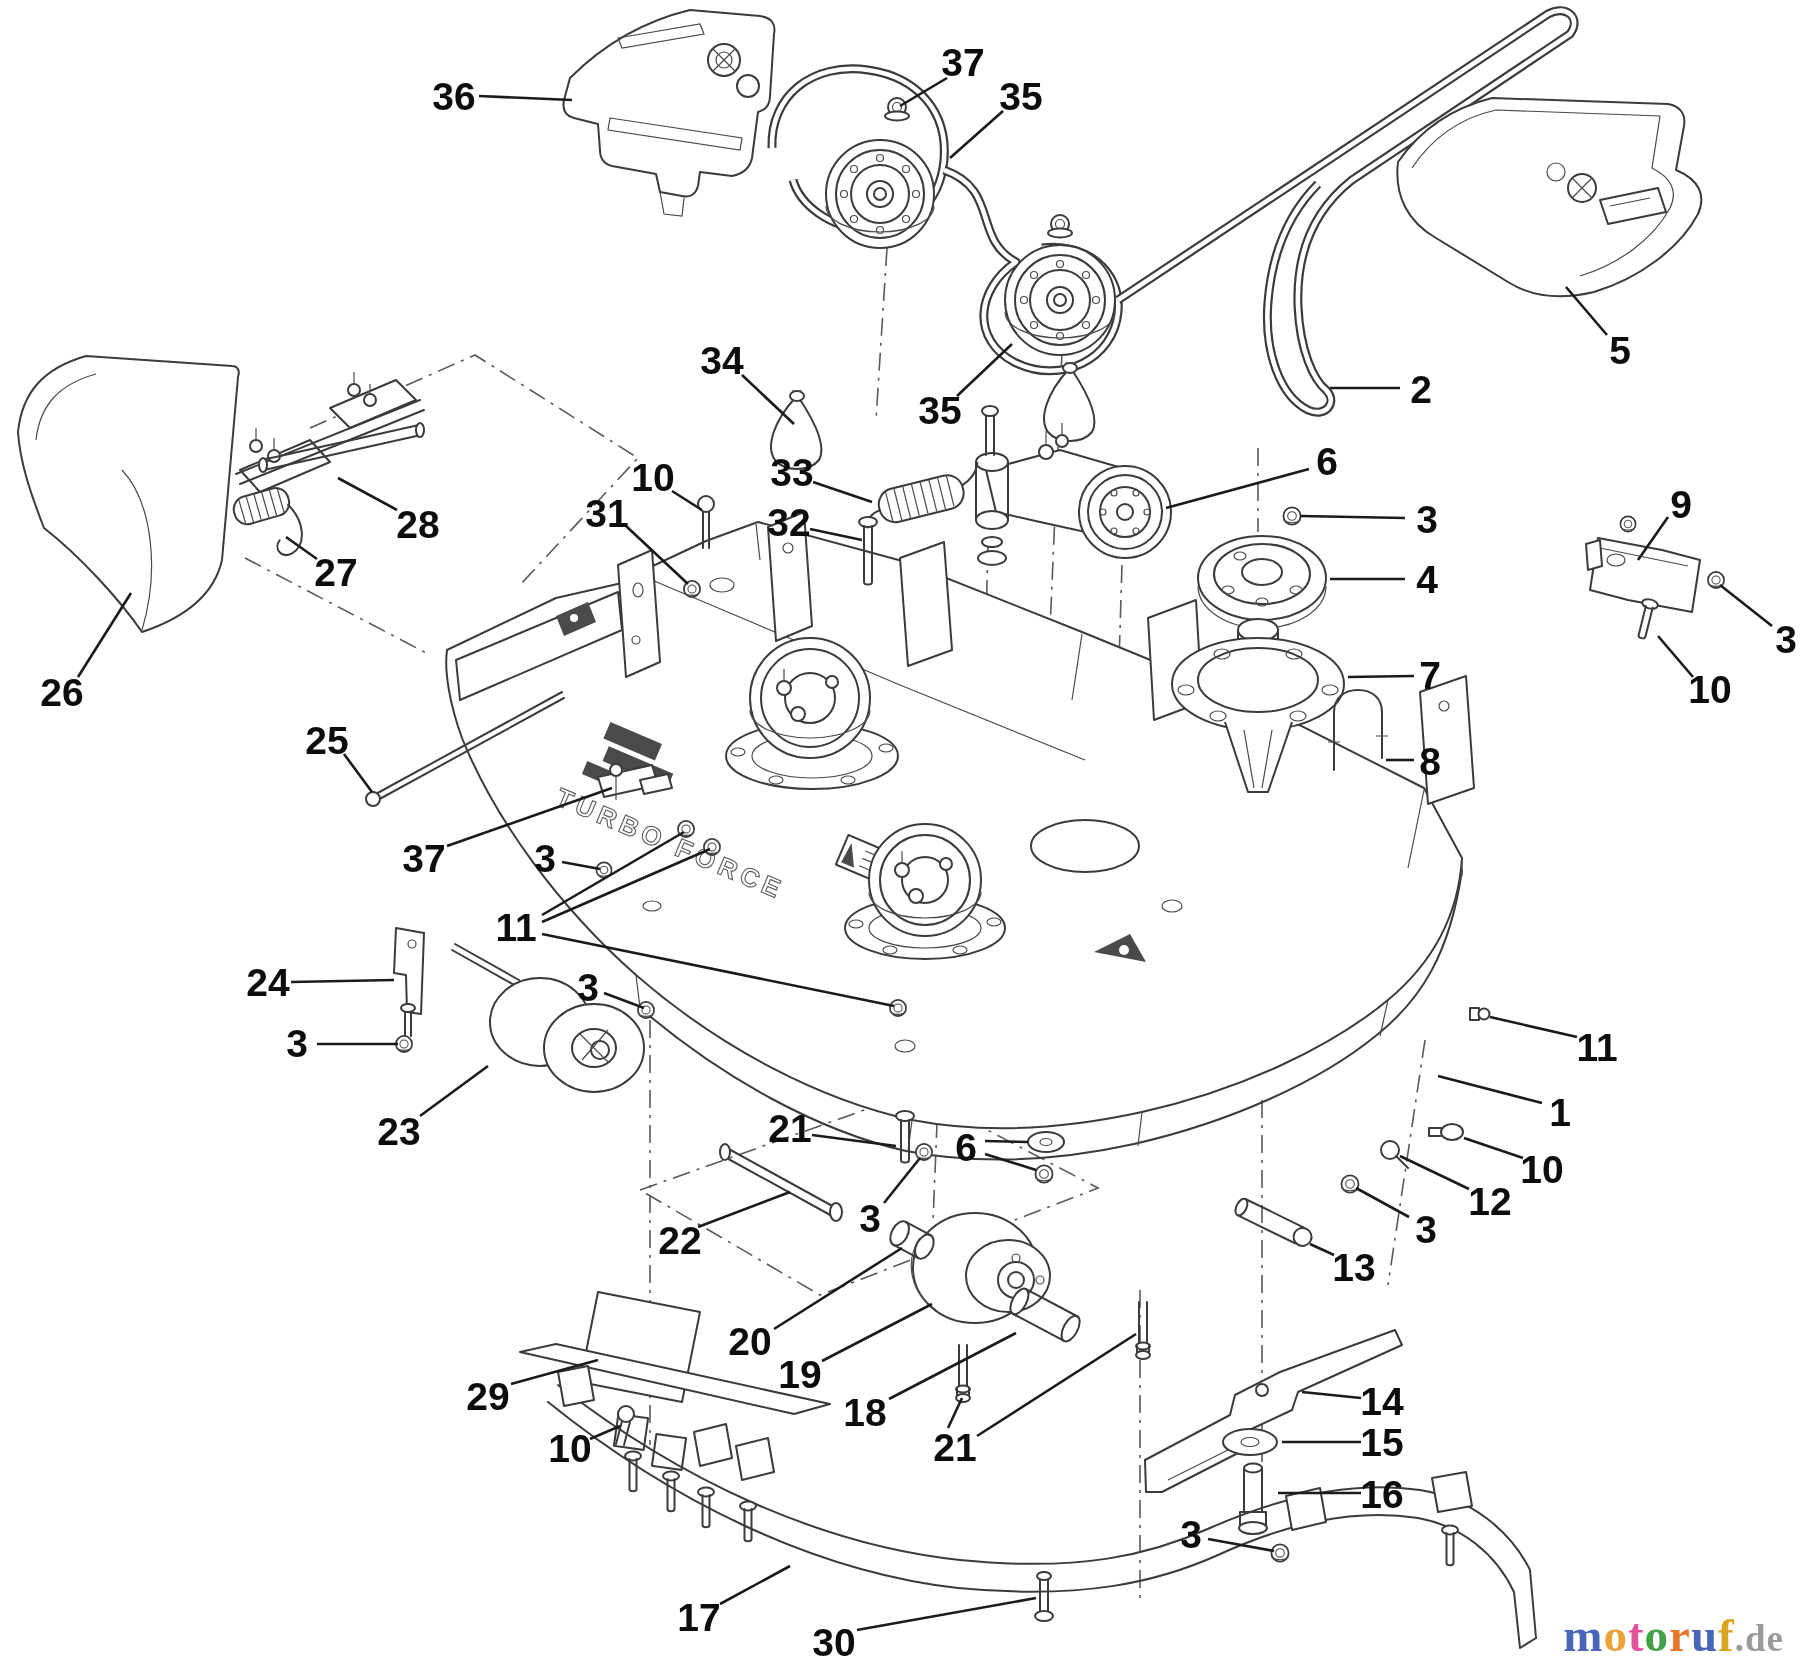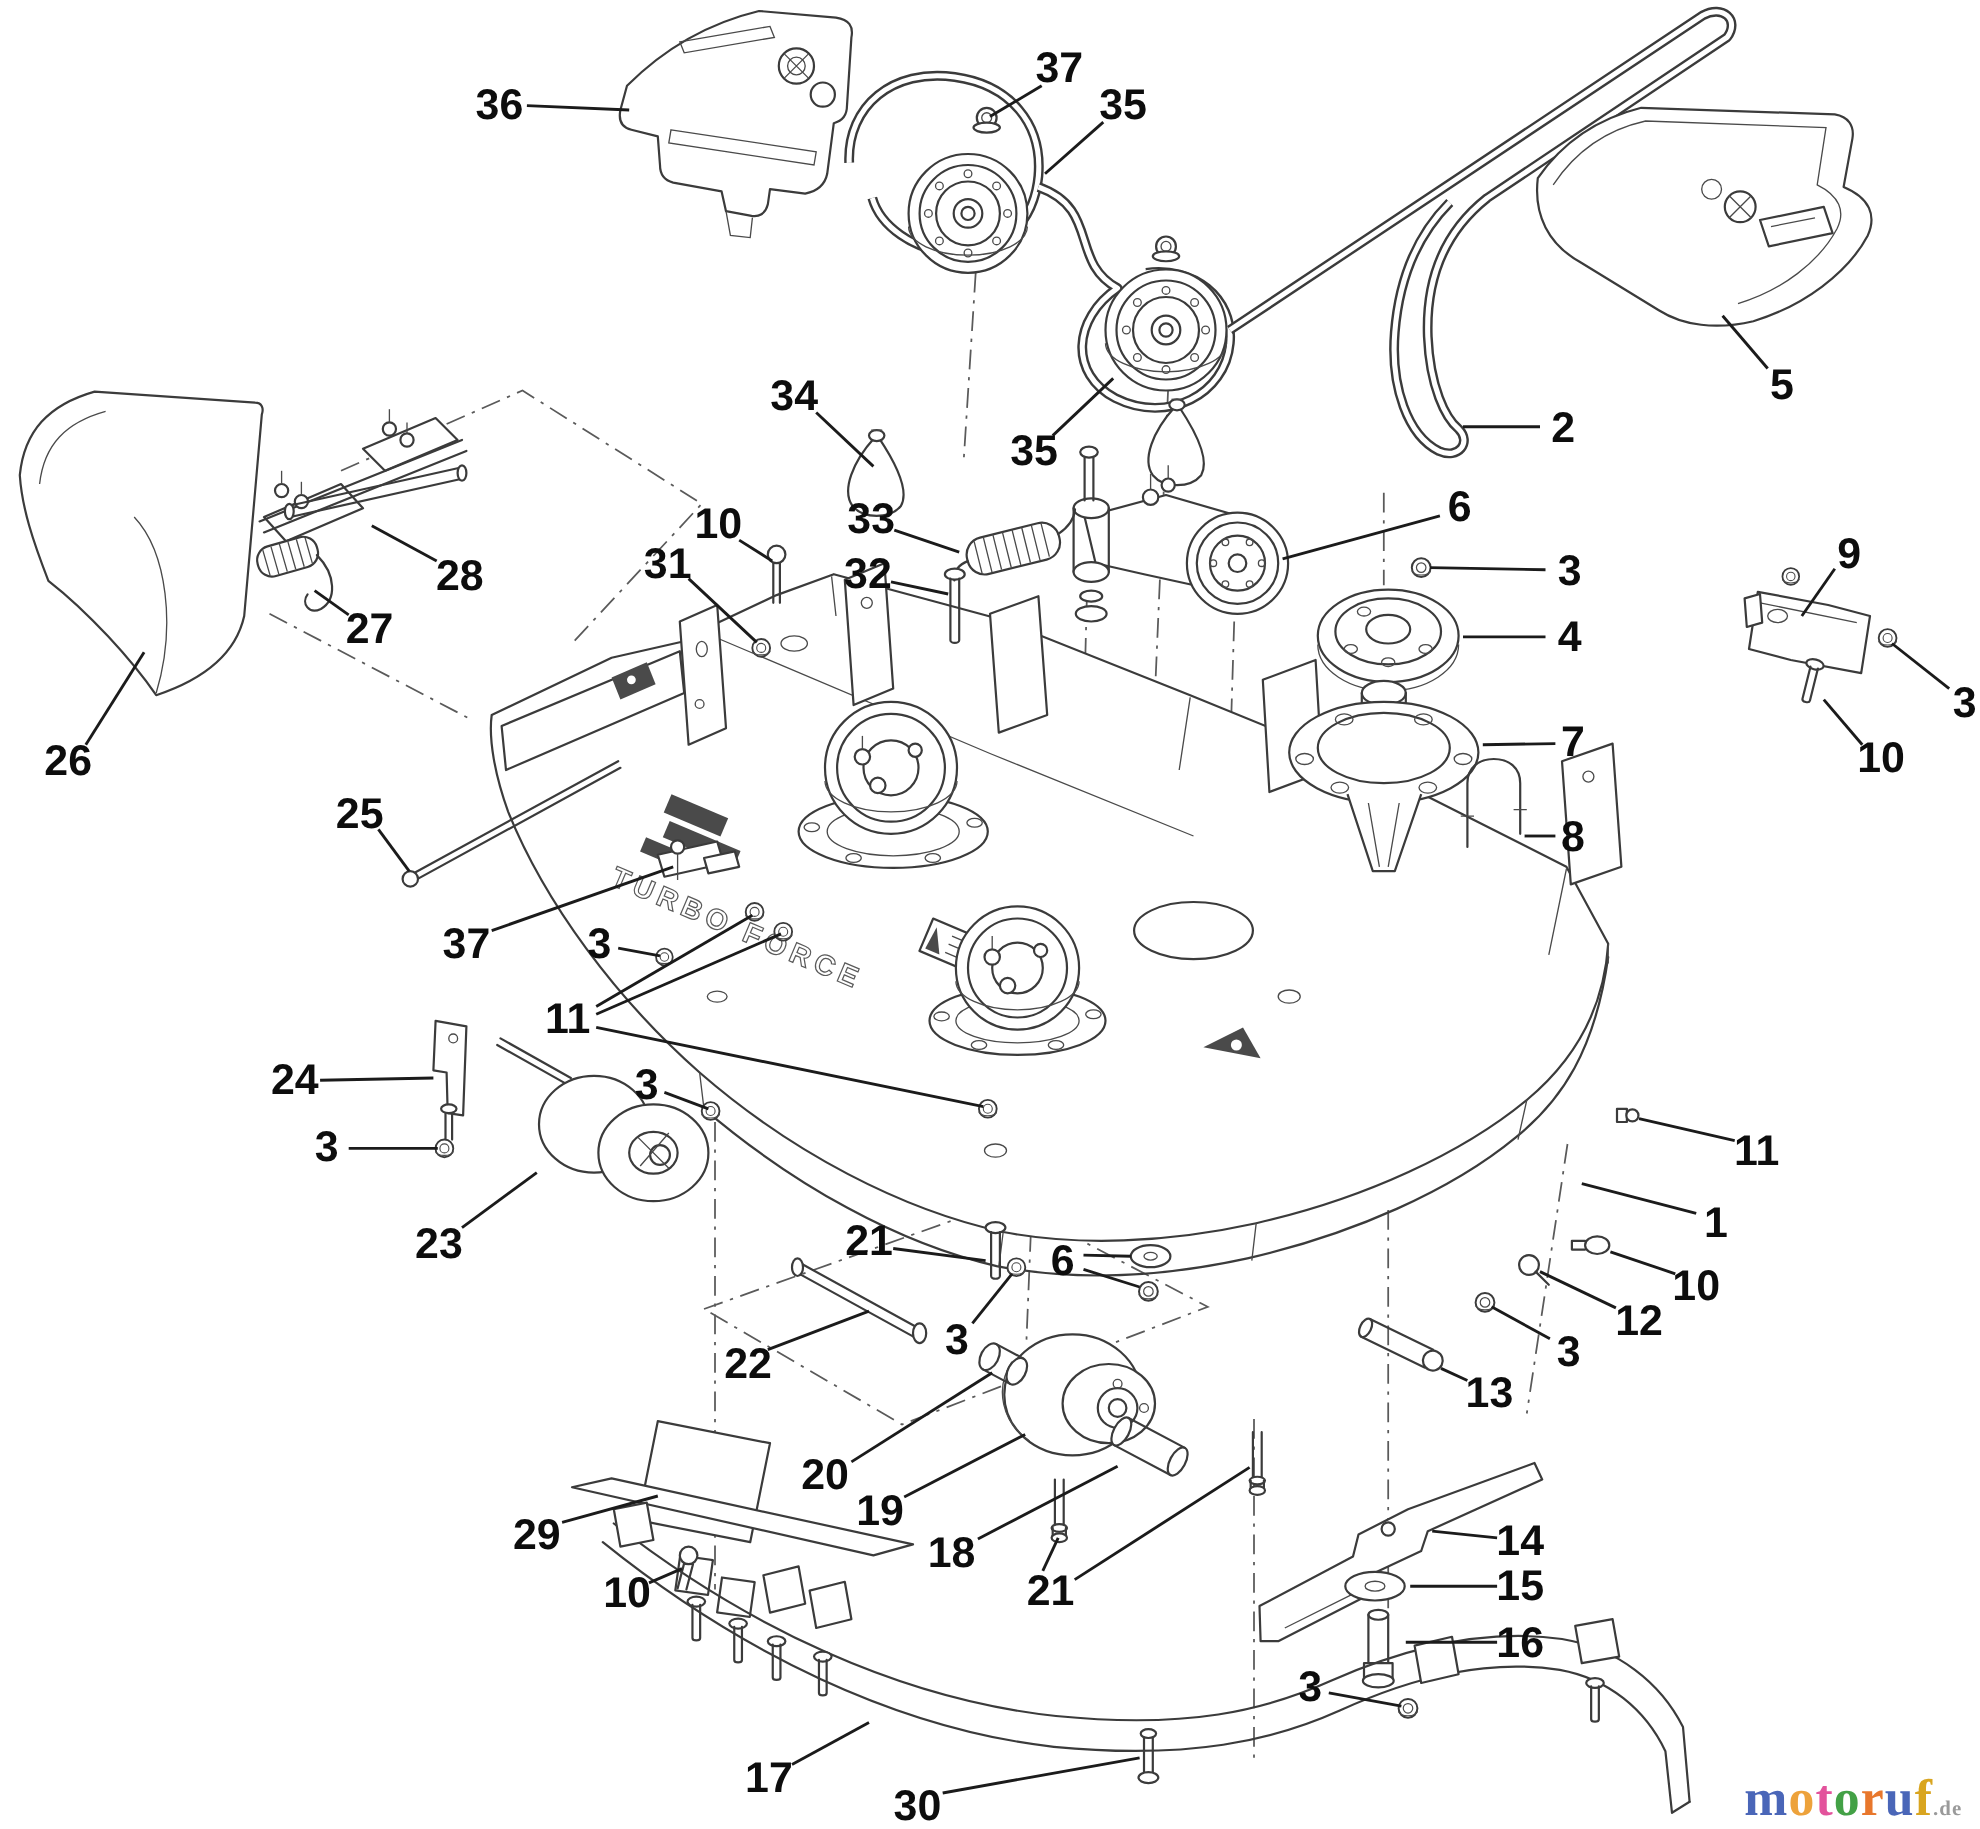--- a/index.html
+++ b/index.html
@@ -11,21 +11,21 @@
   .thin{fill:none;stroke:#4a4a4a;stroke-width:1.2;}
   .belt-o{fill:none;stroke:#3b3b3b;stroke-width:9;stroke-linejoin:round;}
   .belt-i{fill:none;stroke:#ffffff;stroke-width:4.6;stroke-linejoin:round;}
   .cdash{fill:none;stroke:#5a5a5a;stroke-width:1.6;stroke-dasharray:18 7 3 7;}
   .dk{fill:#4a4a4a;stroke:none;}
   .plabel{font:bold 39px "Liberation Sans",sans-serif;fill:#0d0d0d;text-anchor:middle;dominant-baseline:central;}
   .leader{stroke:#1b1b1b;stroke-width:2.6;fill:none;}
   .decaltext{font:bold 26px "Liberation Sans",sans-serif;fill:#ffffff;stroke:#5a5a5a;stroke-width:1.1;letter-spacing:5px;}
   .watermark{position:absolute;right:16px;bottom:4px;font-family:"Liberation Serif",serif;
              font-weight:bold;font-size:47px;letter-spacing:1px;line-height:1;}
-  .watermark .wm-suffix{font-size:19px;font-weight:bold;}
+  .watermark .wm-suffix{font-size:37px;font-weight:bold;}
 </style>
 </head>
 <body>
 
 <div class="canvas">
 <svg width="1800" height="1663" viewBox="0 0 1800 1663">
   <defs>
     <g id="nutproto">
       <circle r="9.5" class="lnf"></circle>
       <circle r="4.8" class="thin"></circle>

